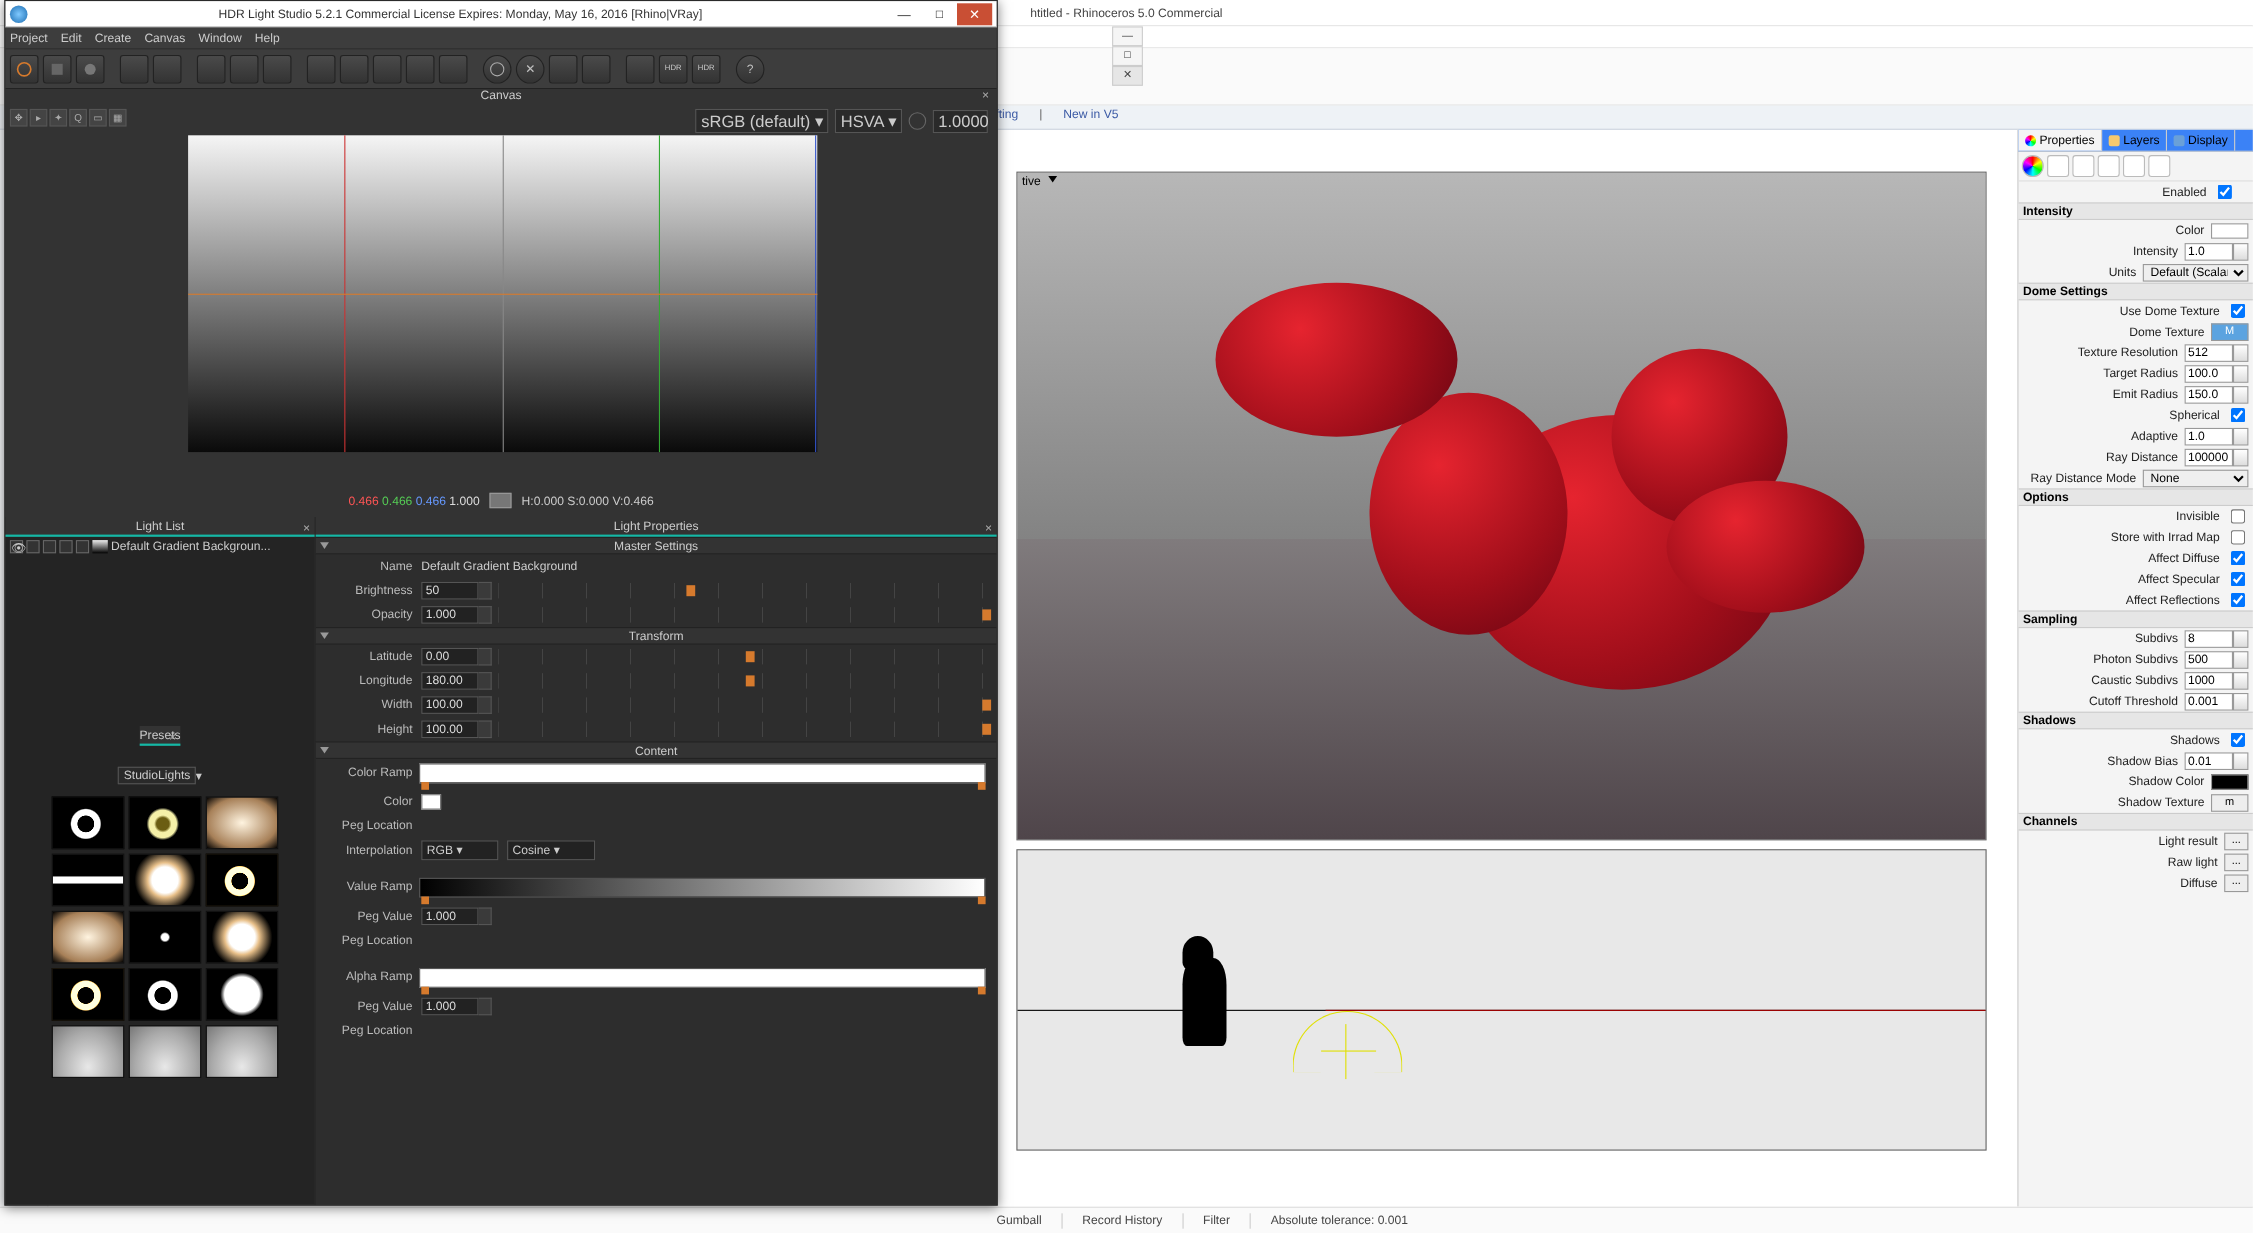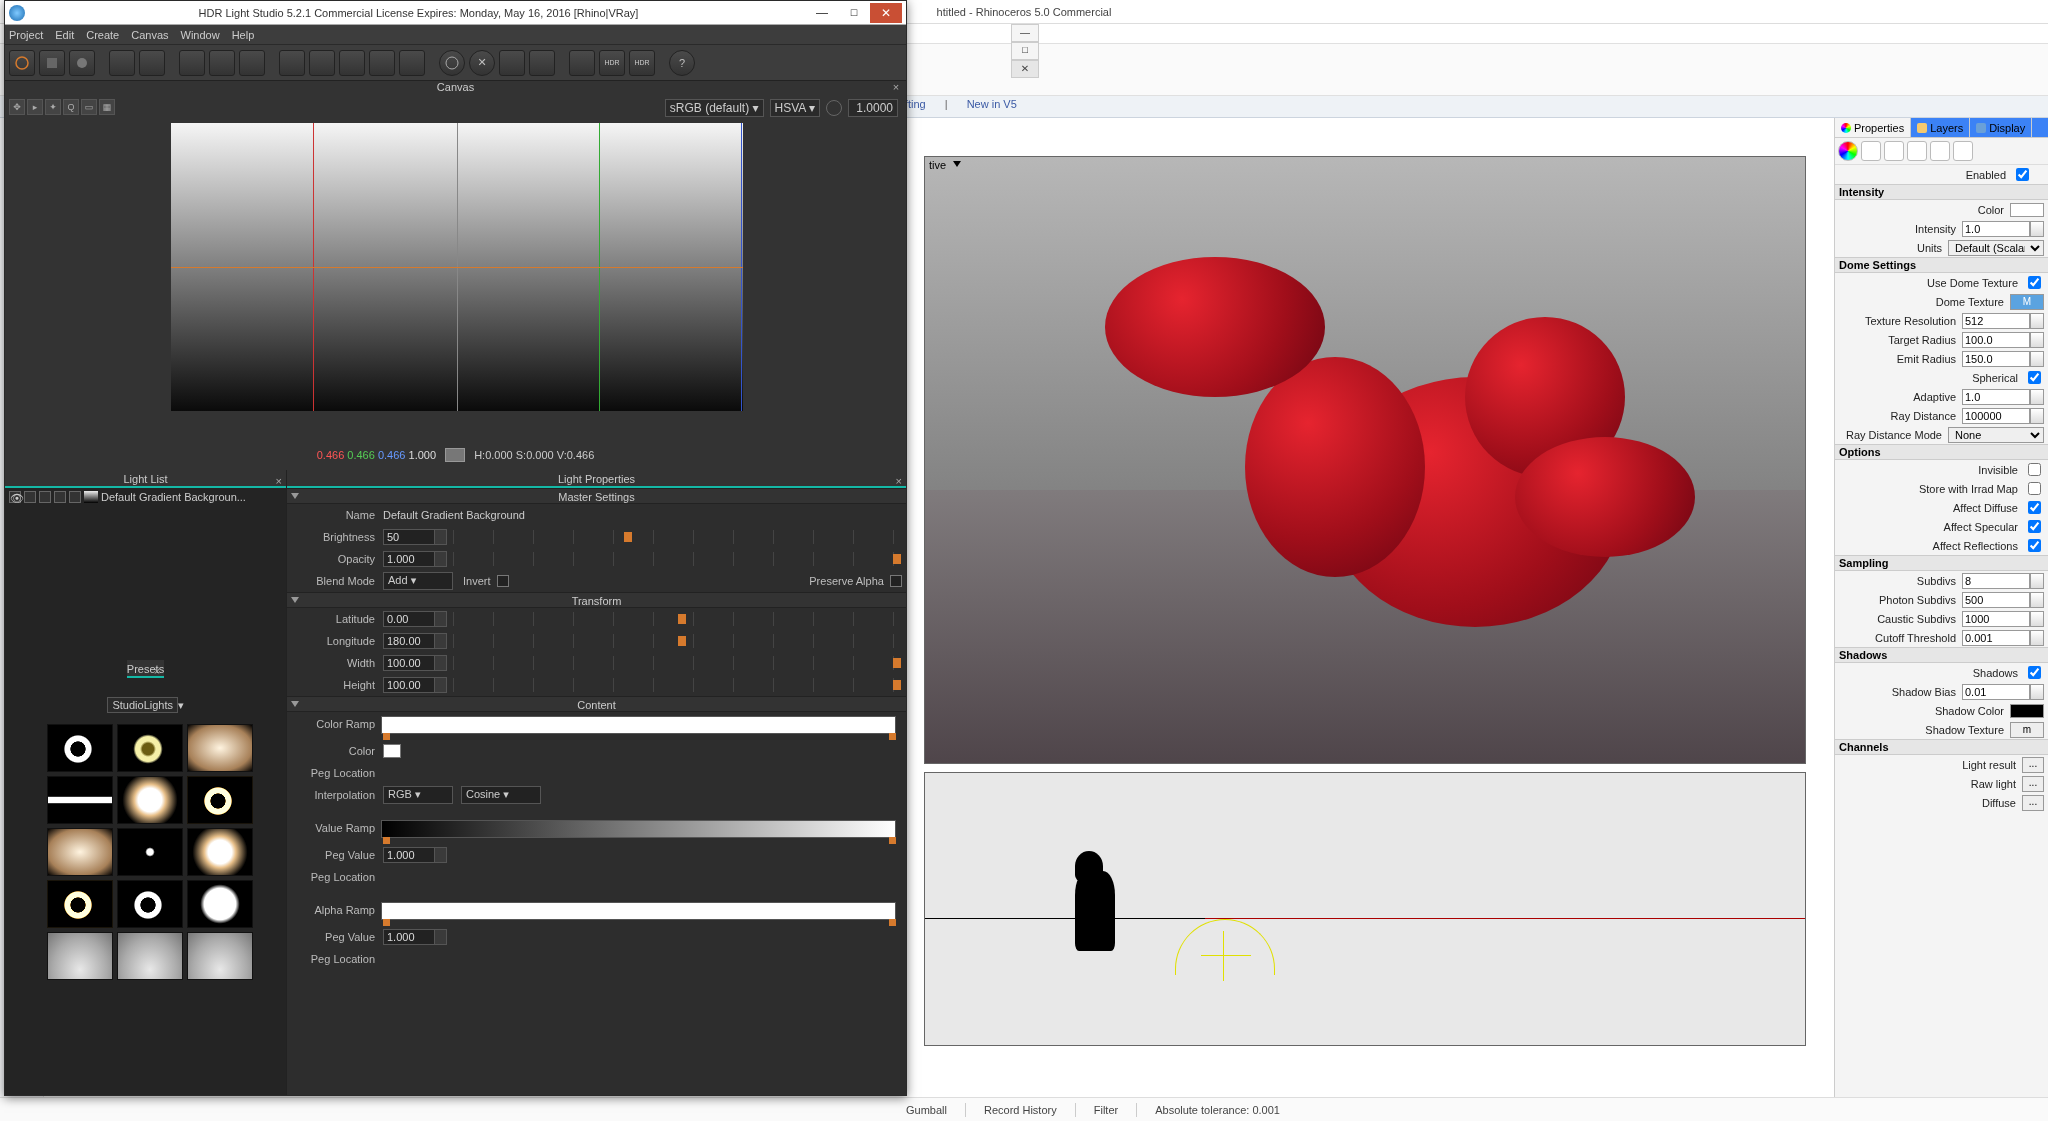--- a/index.html
+++ b/index.html
@@ -50,21 +50,21 @@
 
 .propcol .tabs{display:flex;height:20px;border-bottom:1px solid #ccc;background:#3b82f6;}
 .propcol .tabs .tab{padding:2px 6px;font-size:11px;border-right:1px solid #ccc;display:flex;align-items:center;gap:3px;}
 .propcol .tabs .tab.active{background:#f4f4f4;}
 .propcol .ico{width:10px;height:10px;border-radius:50%;display:inline-block;background:red;}
 .propcol .toolrow{display:flex;padding:3px;gap:3px;border-bottom:1px solid #ddd;}
 .propcol .toolrow span{width:20px;height:20px;border:1px solid #bbb;border-radius:3px;background:#fff;}
 .propcol .section-head{background:#e6e6e6;border-top:1px solid #ccc;border-bottom:1px solid #ccc;padding:1px 4px;font-weight:bold;font-size:11px;}
 .propcol .row{display:flex;align-items:center;height:19px;padding:0 4px;}
 .propcol .row label{flex:1;text-align:right;padding-right:6px;font-size:11px;color:#222;}
-.propcol .row input[type=text],.propcol .row select{width:68px;height:16px;font-size:11px;border:1px solid #999;padding:0 2px;}
+.propcol .row input[type=text],.propcol .row select{width:44px;height:16px;font-size:11px;border:1px solid #999;padding:0 2px;}
 .propcol .row input[type=checkbox]{width:13px;height:13px;}
 .propcol .row .swatch{width:34px;height:14px;border:1px solid #999;background:#fff;}
 .propcol .row .spin{width:14px;height:16px;border:1px solid #999;background:linear-gradient(#fff,#ddd);}
 .propcol .row .btn-sm{width:34px;height:16px;border:1px solid #999;background:#eee;font-size:10px;text-align:center;line-height:14px;}
 .propcol .row .btn-dots{width:22px;height:16px;border:1px solid #999;background:#eee;font-size:10px;text-align:center;line-height:12px;}
 
 
 #rhino .status{position:absolute;left:0;right:0;bottom:0;height:24px;background:#fafafa;border-top:1px solid #ddd;display:flex;align-items:center;padding:0 8px;gap:18px;font-size:11px;color:#444;}
 #rhino .status span{white-space:nowrap;}
 #rhino .status .sep{border-left:1px solid #ccc;height:14px;}
@@ -83,21 +83,21 @@
 #hdr .toolbar .tsep{width:6px;}
 #hdr .toolbar .tbtn.round{border-radius:50%;}
 #hdr .tbtn svg{width:16px;height:16px;}
 
 
 #hdr .canvas-panel{height:389px;background:#333;position:relative;}
 #hdr .canvas-head{height:16px;text-align:center;font-size:11px;color:#ccc;position:relative;}
 #hdr .canvas-head .xbtn{position:absolute;right:4px;top:0;width:12px;height:12px;font-size:11px;color:#aaa;}
 #hdr .canvas-tools{position:absolute;left:4px;top:18px;display:flex;gap:2px;}
 #hdr .canvas-tools .ct{width:16px;height:16px;border:1px solid #555;background:#444;font-size:9px;display:flex;align-items:center;justify-content:center;color:#aaa;}
-#hdr .canvas-bar{position:absolute;right:8px;top:18px;display:flex;align-items:center;gap:6px;font-size:12px;}
+#hdr .canvas-bar{position:absolute;right:8px;top:18px;display:flex;align-items:center;gap:6px;font-size:15px;}
 #hdr .canvas-bar .sel{background:#2a2a2a;border:1px solid #555;padding:1px 4px;color:#ccc;}
 #hdr .canvas-bar .num{background:#2a2a2a;border:1px solid #555;padding:1px 4px;width:50px;text-align:right;color:#ccc;}
 #hdr .canvas-view{position:absolute;left:166px;top:42px;width:572px;height:288px;background:linear-gradient(#f5f5f5,#0a0a0a);}
 #hdr .canvas-view .vline{position:absolute;top:0;bottom:0;width:1px;}
 #hdr .canvas-view .hline{position:absolute;left:0;right:0;height:1px;}
 #hdr .cv-red{background:#cc3333;}
 #hdr .cv-green{background:#33aa33;}
 #hdr .cv-blue{background:#3355cc;}
 #hdr .cv-orange{background:#d67a2d;}
 #hdr .canvas-readout{position:absolute;left:0;right:0;bottom:8px;text-align:center;font-size:11px;}
@@ -534,28 +534,20 @@
             </div>
           </div>
         <div class="prow">
             <label>Opacity</label>
             <input type="text" value="1.000" style="">
             <span class="spin"></span>
             <div class="slider">
               <span class="knob" style="left:98%;"></span>
             </div>
           </div>
-        <div class="prow">
-          <label>Blend Mode</label>
-          <span class="sel" style="width:70px;"><span>Add</span> ▾</span>
-          <span style="width:10px;"></span>
-          <span>Invert</span>&nbsp;&nbsp;<span class="chk"></span>
-          <span style="flex:1;"></span>
-          <span>Preserve Alpha</span>&nbsp;&nbsp;<span class="chk"></span>
-        </div>
 
         <div class="section-bar"><span class="tri"></span><span>Transform</span></div>
         <div class="prow">
             <label>Latitude</label>
             <input type="text" value="0.00" style="">
             <span class="spin"></span>
             <div class="slider">
               <span class="knob" style="left:50%;"></span>
             </div>
           </div>

